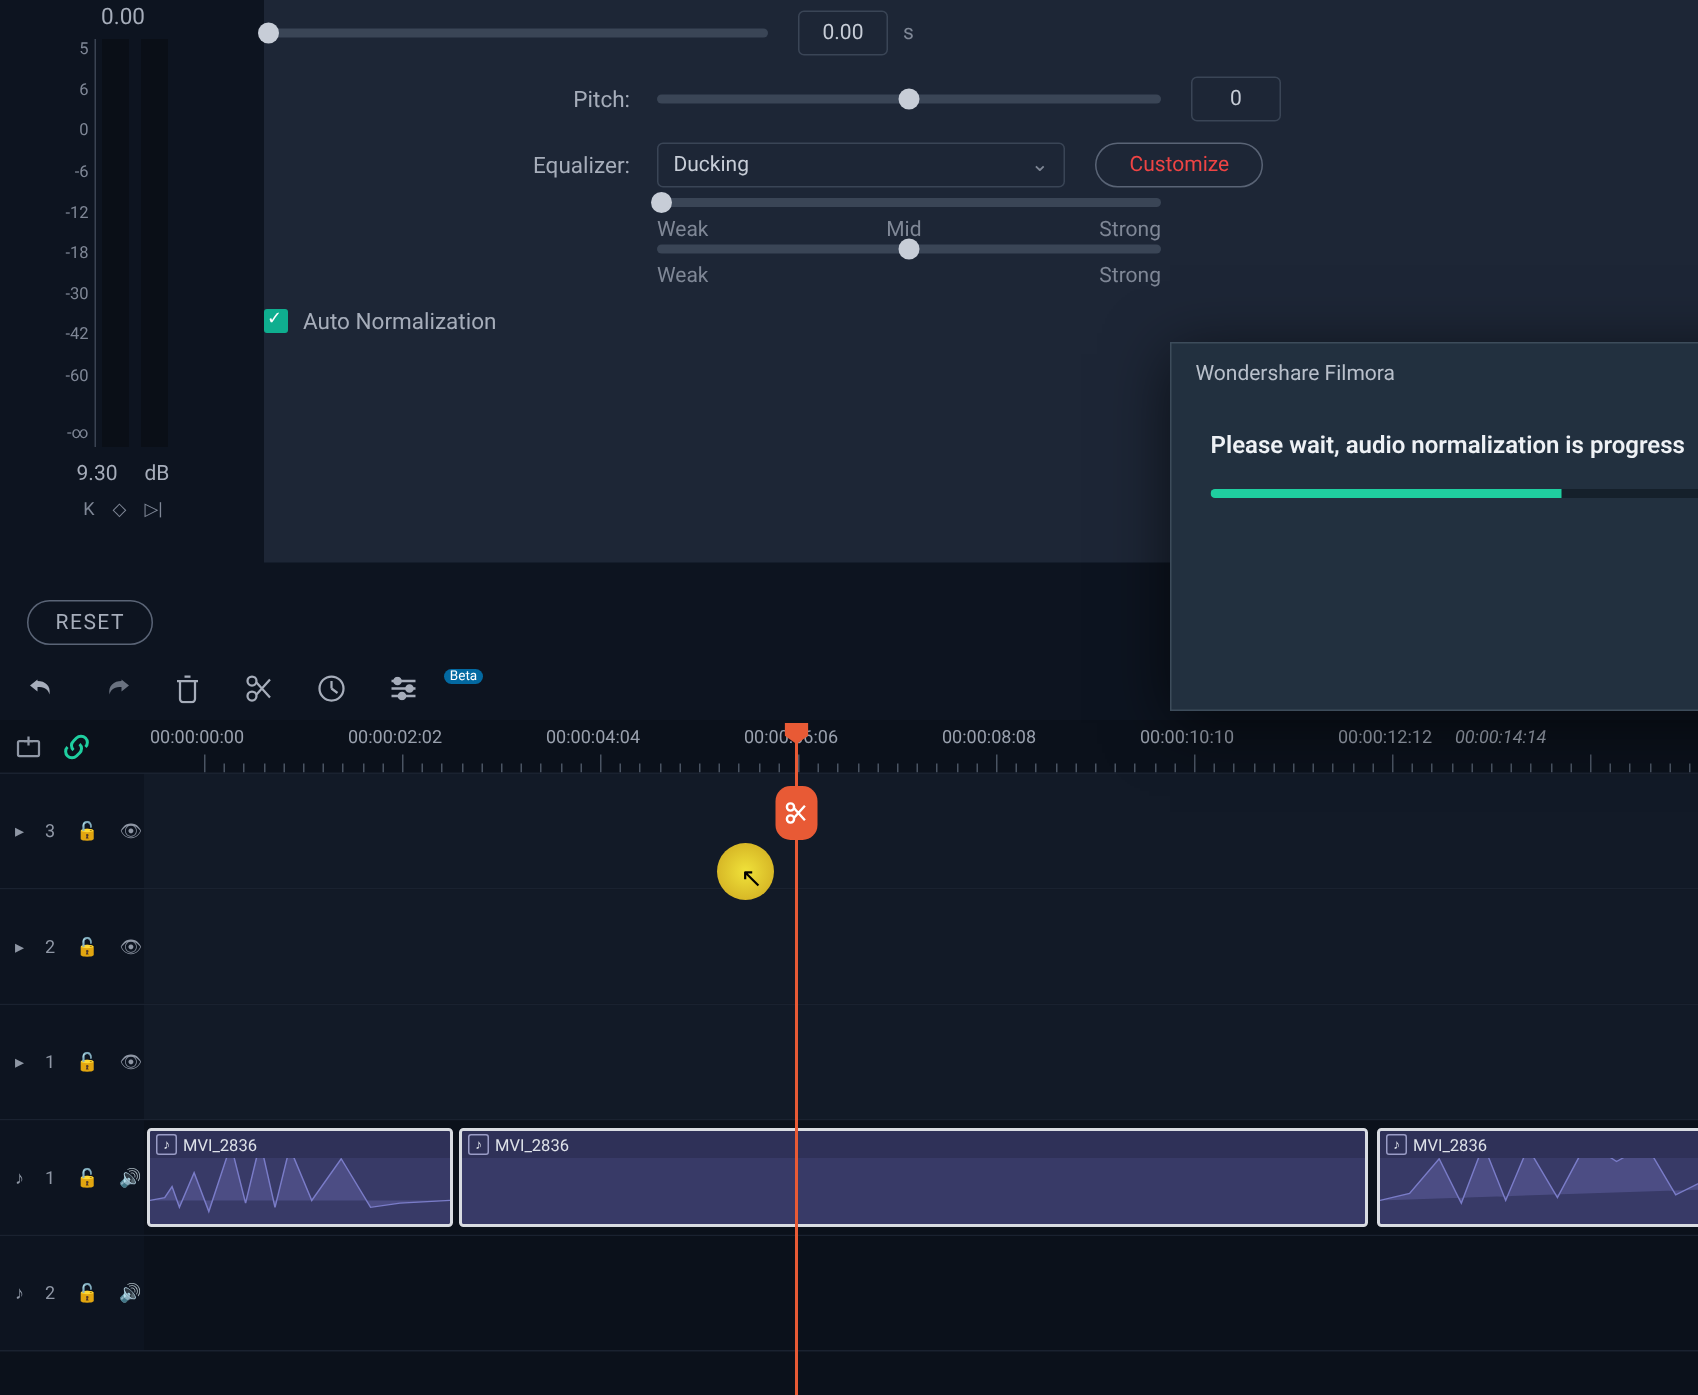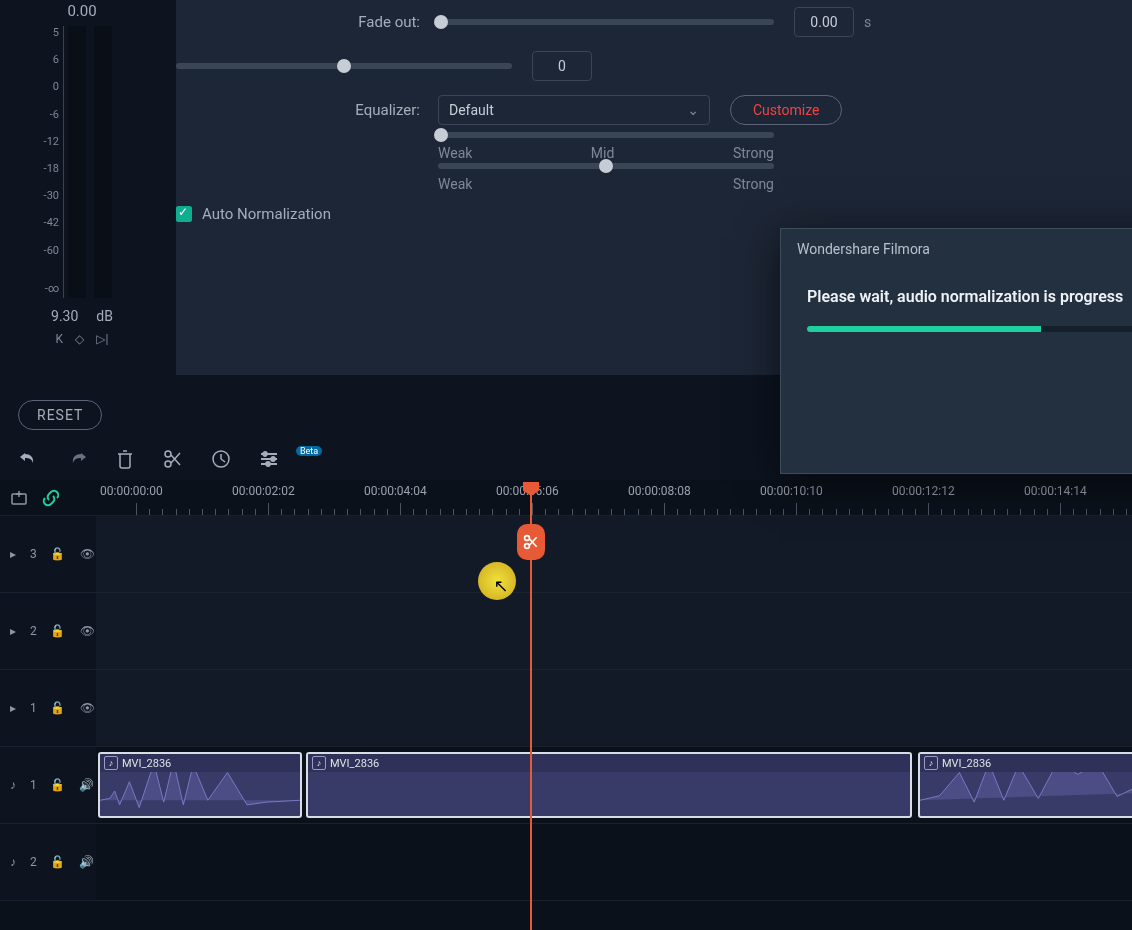--- a/index.html
+++ b/index.html
@@ -106,36 +106,36 @@
   </div>
   <div class="meter-nav">
     <span>K</span>
     <span>◇</span>
     <span>▷|</span>
   </div>
 </div>
 
 <div class="props-panel">
   <div class="row">
-    <div class="lbl">Fade out:</div>
     <div class="slider">
         <div class="knob" style="left:-4px"></div>
       </div>
     <div class="numbox">0.00</div>
     <span class="unit">s</span>
   </div>
   <div class="row">
+    <div class="lbl">Pitch:</div>
     <div class="slider">
         <div class="knob" style="left:calc(50% - 7px)"></div>
       </div>
     <div class="numbox">0</div>
   </div>
   <div class="row">
     <div class="lbl">Equalizer:</div>
-    <div class="select">Default</div>
+    <div class="select">Ducking</div>
     <button class="btn-outline">Customize</button>
   </div>
   <div class="row" style="padding-top:0">
     <div class="lbl"></div>
     <div class="slider">
         <div class="knob" style="left:-4px"></div>
       </div>
   </div>
   <div class="ticks">
     <span>Weak</span>
@@ -294,21 +294,21 @@
         <div class="r-tick maj" style="left: 832px;"></div>
         <div class="r-tick" style="left: 845.2px;"></div>
         <div class="r-tick" style="left: 858.4px;"></div>
         <div class="r-tick" style="left: 871.6px;"></div>
         <div class="r-tick" style="left: 884.8px;"></div>
         <div class="r-tick" style="left: 898px;"></div>
         <div class="r-tick" style="left: 911.2px;"></div>
         <div class="r-tick" style="left: 924.4px;"></div>
         <div class="r-tick" style="left: 937.6px;"></div>
         <div class="r-tick" style="left: 950.8px;"></div>
-        <div class="r-lbl" style="left: 928px;">00:00:14:14</div>
+        <div class="r-lbl" style="left: 874px; font-style: italic;">00:00:14:14</div>
         <div class="r-tick maj" style="left: 964px;"></div>
         <div class="r-tick" style="left: 977.2px;"></div>
         <div class="r-tick" style="left: 990.4px;"></div>
         <div class="r-tick" style="left: 1003.6px;"></div>
         <div class="r-tick" style="left: 1016.8px;"></div>
         <div class="r-tick" style="left: 1030px;"></div>
       </div>
   </div>
 
   <div class="track vid">

